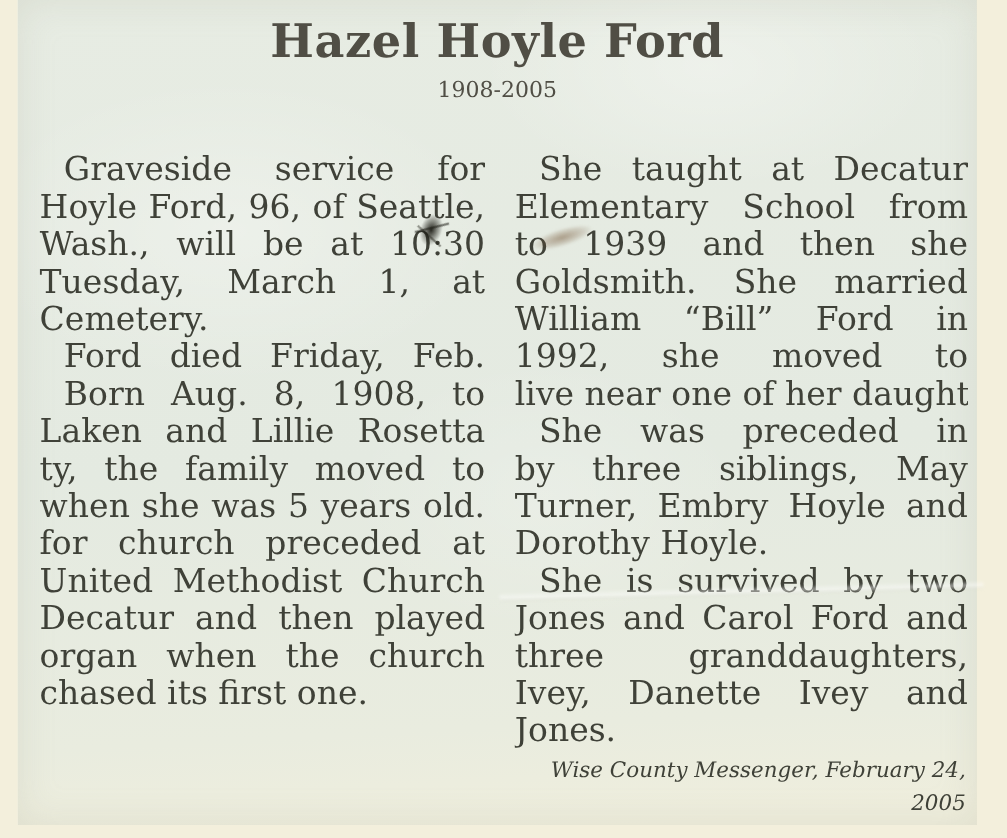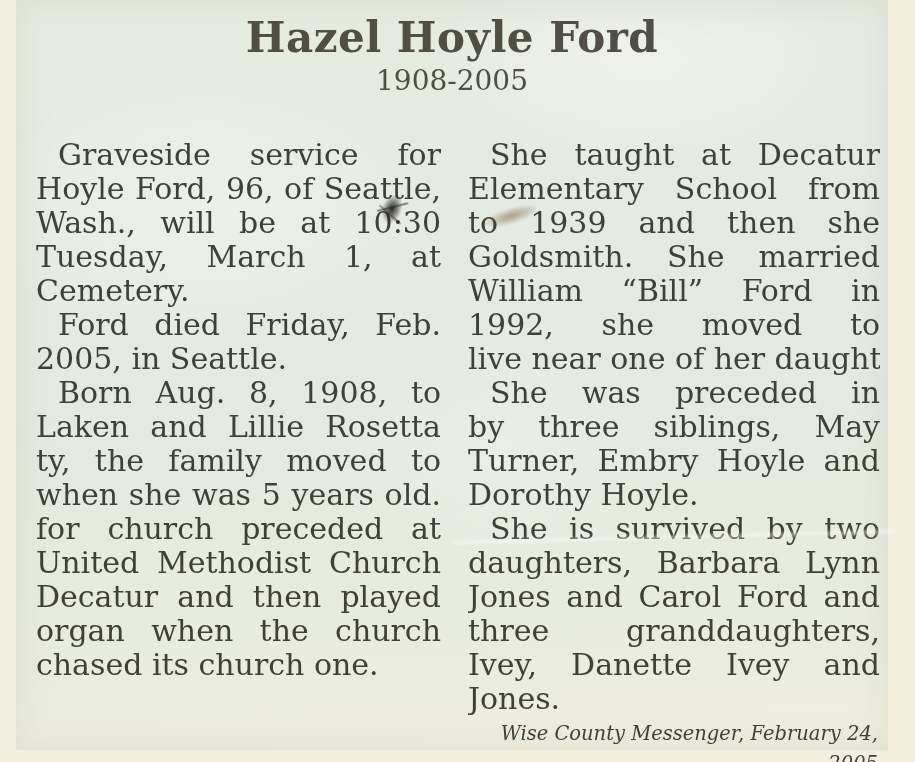--- a/index.html
+++ b/index.html
@@ -20,21 +20,21 @@
   }
   .masthead-title {
     margin-top:14px;
     text-align:center;
     font-size:42px; line-height:48px; font-weight:bold;
     letter-spacing:0.5px;
     color: var(--title-ink, #504e45);
   }
   .masthead-years {
     text-align:center;
-    font-size:28px; line-height:38px; font-weight:normal;
+    font-size:20px; line-height:38px; font-weight:normal;
     color: var(--title-ink, #504e45);
   }
   .columns {
     display:flex; gap:27px;
     margin-top:38px;
     padding:0 8px 0 20px;
   }
   .col { color: var(--ink, #3f4138); }
   .col-left  { width:406px; }
   .col-right { width:412px; }
@@ -90,46 +90,44 @@
   <div class="masthead-years">1908-2005</div>
 
   <div class="columns">
     <div class="col col-left" id="col-left-lines">
         <div class="tline just ind">Graveside service for Hazel</div>
         <div class="tline just">Hoyle Ford, 96, of Seattle,</div>
         <div class="tline just">Wash., will be at 10:30 a.m.</div>
         <div class="tline just">Tuesday, March 1, at Oaklawn</div>
         <div class="tline">Cemetery.</div>
         <div class="tline just ind">Ford died Friday, Feb. 18,</div>
-        <div class="tline">2005, in Seattle.</div>
         <div class="tline just ind">Born Aug. 8, 1908, to David</div>
         <div class="tline just">Laken and Lillie Rosetta Hoyle</div>
         <div class="tline just">ty, the family moved to Decatur</div>
         <div class="tline just">when she was 5 years old. As a</div>
         <div class="tline just">for church preceded at the First</div>
         <div class="tline just">United Methodist Church of</div>
         <div class="tline just">Decatur and then played the</div>
         <div class="tline just">organ when the church pur-</div>
-        <div class="tline">chased its church one.</div>
+        <div class="tline">chased its first one.</div>
       </div>
     <div class="col col-right">
       <div id="col-right-lines">
           <div class="tline just ind">She taught at Decatur</div>
           <div class="tline just">Elementary School from 1926</div>
           <div class="tline just">to 1939 and then she taught in</div>
           <div class="tline just">Goldsmith. She married</div>
           <div class="tline just">William “Bill” Ford in 1940. In</div>
           <div class="tline just">1992, she moved to Seattle to</div>
           <div class="tline">live near one of her daughters.</div>
           <div class="tline just ind">She was preceded in death</div>
           <div class="tline just">by three siblings, May Hoyle</div>
           <div class="tline just">Turner, Embry Hoyle and</div>
           <div class="tline">Dorothy Hoyle.</div>
           <div class="tline just ind">She is survived by two</div>
-          <div class="tline just">daughters, Barbara Lynn</div>
           <div class="tline just">Jones and Carol Ford and</div>
           <div class="tline just">three granddaughters, Friday</div>
           <div class="tline just">Ivey, Danette Ivey and Anne</div>
           <div class="tline">Jones.</div>
         </div>
       <div class="attribution">Wise County Messenger, February 24, 2005</div>
     </div>
   </div>
 
   <div class="ink-blot"></div>

